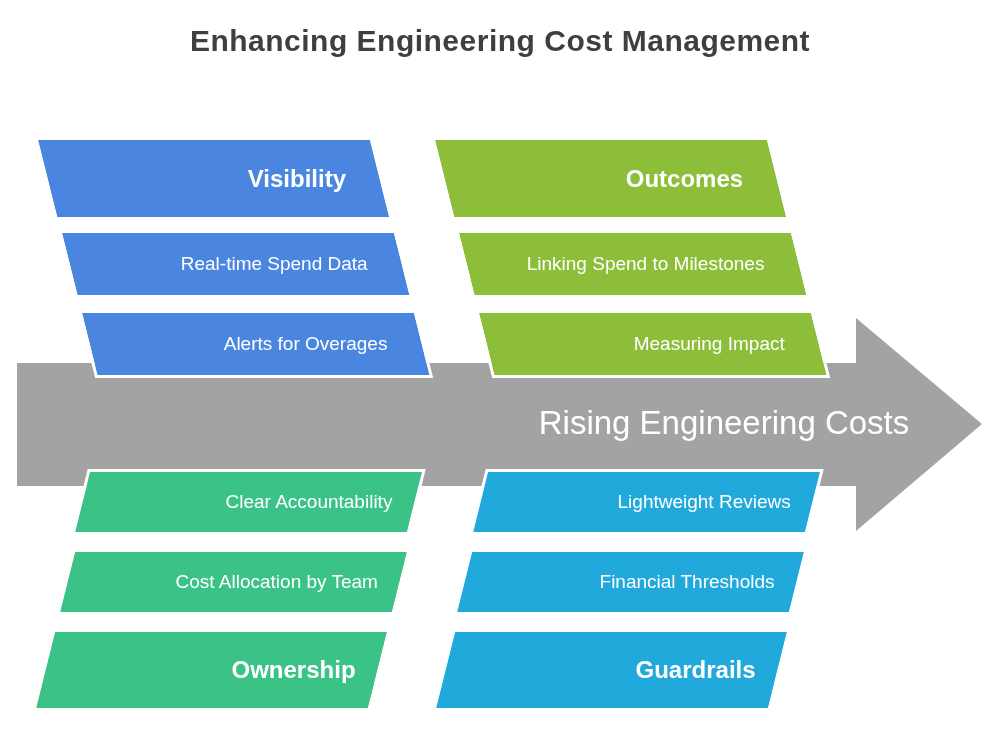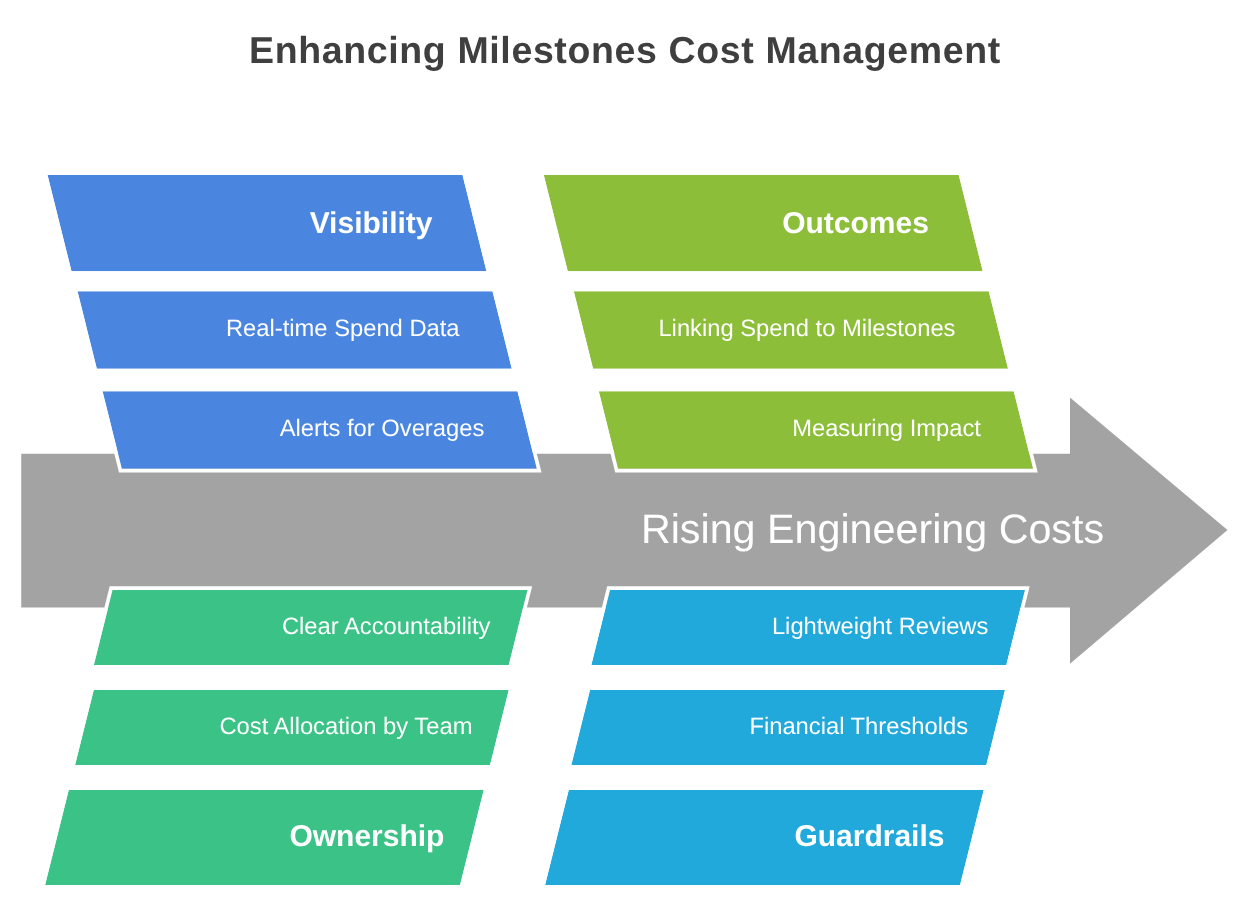--- a/index.html
+++ b/index.html
@@ -23,21 +23,21 @@
     z-index: 3;
   }
 
   .arrow-svg {
     position: absolute; top: 0; left: 0;
     width: 1000px; height: 733px;
     z-index: 1;
   }
   .arrow-label {
     position: absolute;
-    left: 488px; top: 404px;
+    left: 514px; top: 404px;
     width: 420px;
     text-align: center;
     font-size: 33px;
     font-weight: 400;
     color: #ffffff;
     z-index: 1;
     white-space: nowrap;
   }
 
   .shape {
@@ -75,21 +75,21 @@
 
   .d1 { left: 488px; top: 472px; width: 332px; height: 60px; }
   .d2 { left: 472px; top: 552px; width: 332px; height: 60px; }
   .d3 { left: 455px; top: 632px; width: 332px; height: 76px; }
 </style>
 </head>
 <body>
 
 <div class="canvas">
 
-  <div class="title">Enhancing Milestones Cost Management</div>
+  <div class="title">Enhancing Engineering Cost Management</div>
 
   <svg class="arrow-svg" viewBox="0 0 1000 733" xmlns="http://www.w3.org/2000/svg">
     <polygon points="17,363 856,363 856,318 982,424 856,531 856,486 17,486" fill="#a3a3a3"></polygon>
   </svg>
   <div class="arrow-label">Rising Engineering Costs</div>
 
   <div class="shape lean-top pad-t hdr a1" style="background-color: rgb(74, 134, 224);">
     <span class="label">Visibility</span>
   </div>
   <div class="shape lean-top pad-t itm a2" style="background-color: rgb(74, 134, 224);">

